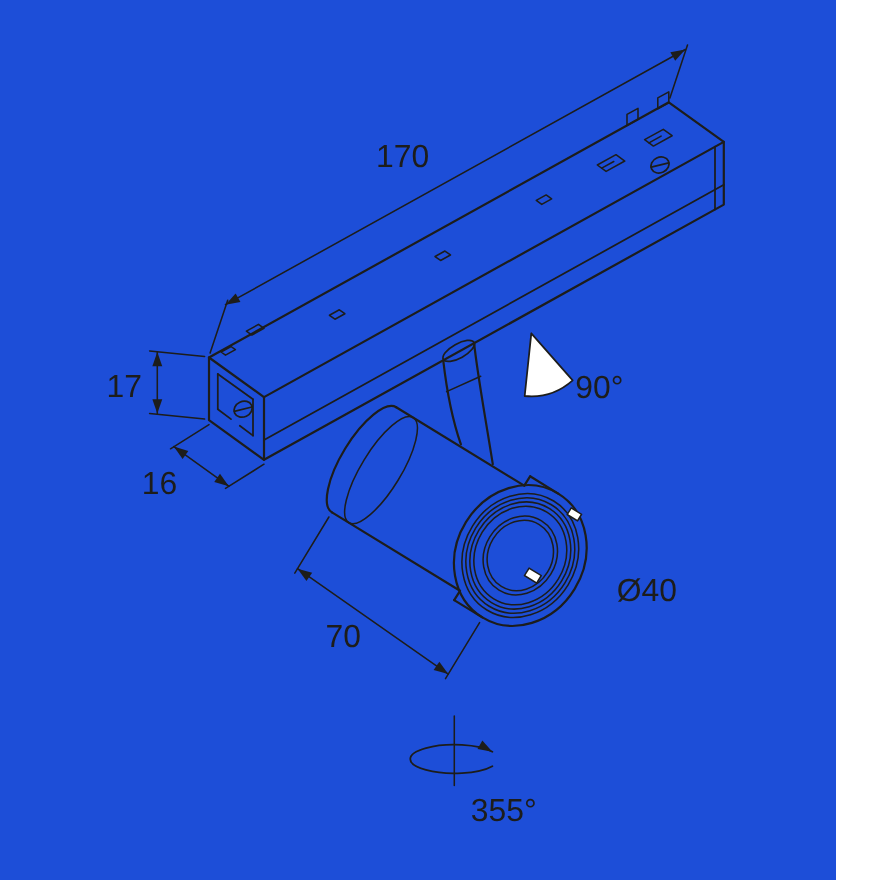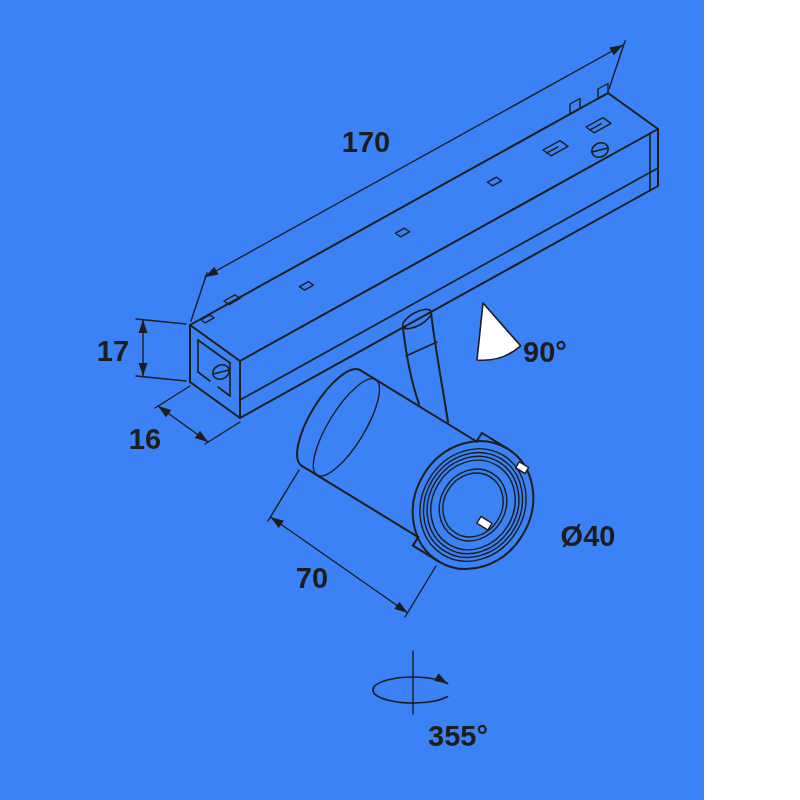--- a/index.html
+++ b/index.html
@@ -1,27 +1,26 @@
 <!DOCTYPE html>
 <html><head>
 <meta charset="utf-8">
 <style>
   html, body {
     margin: 0;
     padding: 0;
     background: #ffffff;
   }
   .canvas {
-    width: 704px;
+    width: 760px;
     height: 800px;
-    background: #3b82f6;
+    background: #1d4ed8;
     position: relative;
     overflow: hidden;
     font-family: "Liberation Sans", sans-serif;
-    font-weight: bold;
   }
   svg {
     display: block;
   }
   .ln  { stroke: #1d1d1b; stroke-width: 2;   fill: none; stroke-linecap: round; stroke-linejoin: round; }
   .ln2 { stroke: #1d1d1b; stroke-width: 1.6; fill: none; stroke-linecap: round; stroke-linejoin: round; }
   .ln3 { stroke: #1d1d1b; stroke-width: 1.4; fill: none; stroke-linecap: round; stroke-linejoin: round; }
   .dim { stroke: #1d1d1b; stroke-width: 1.4; fill: none; stroke-linecap: round; }
   .arr { fill: #1d1d1b; stroke: none; }
   .lbl { fill: #1d1d1b; font-size: 29px; font-family: "Liberation Sans", sans-serif; }

